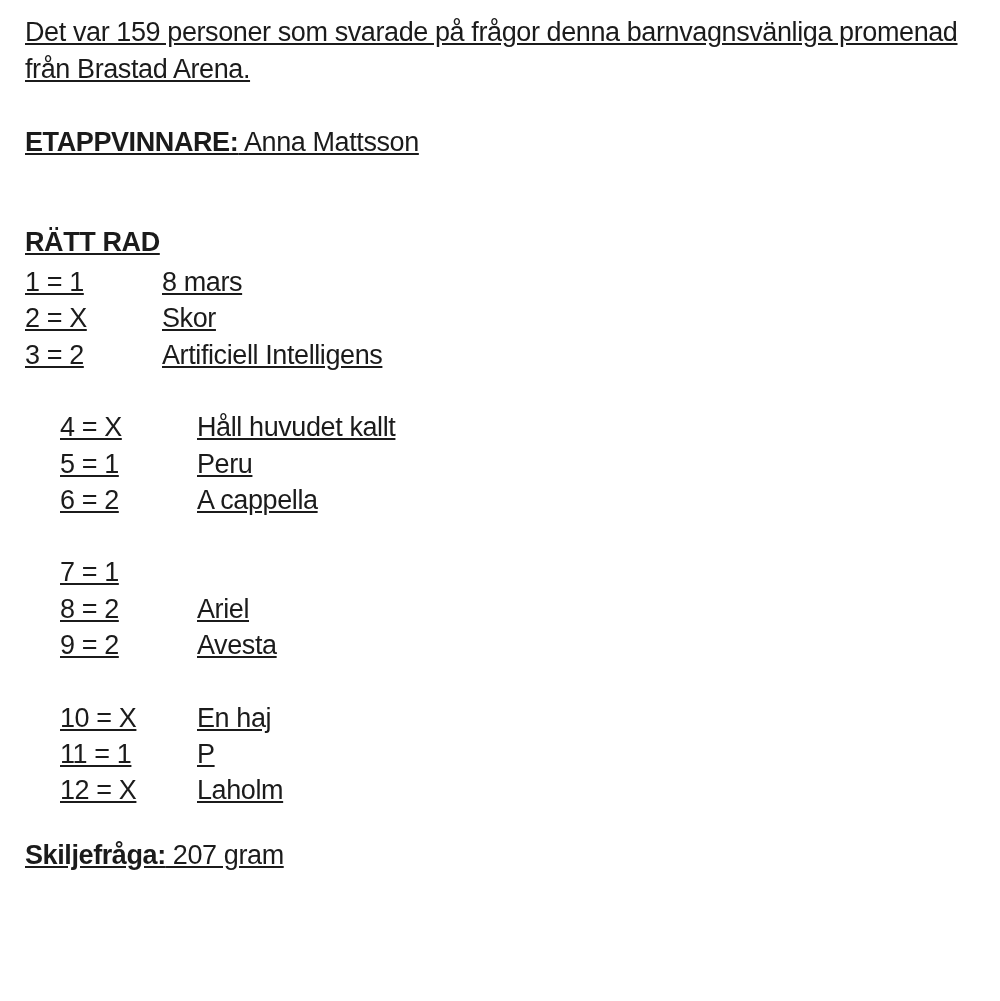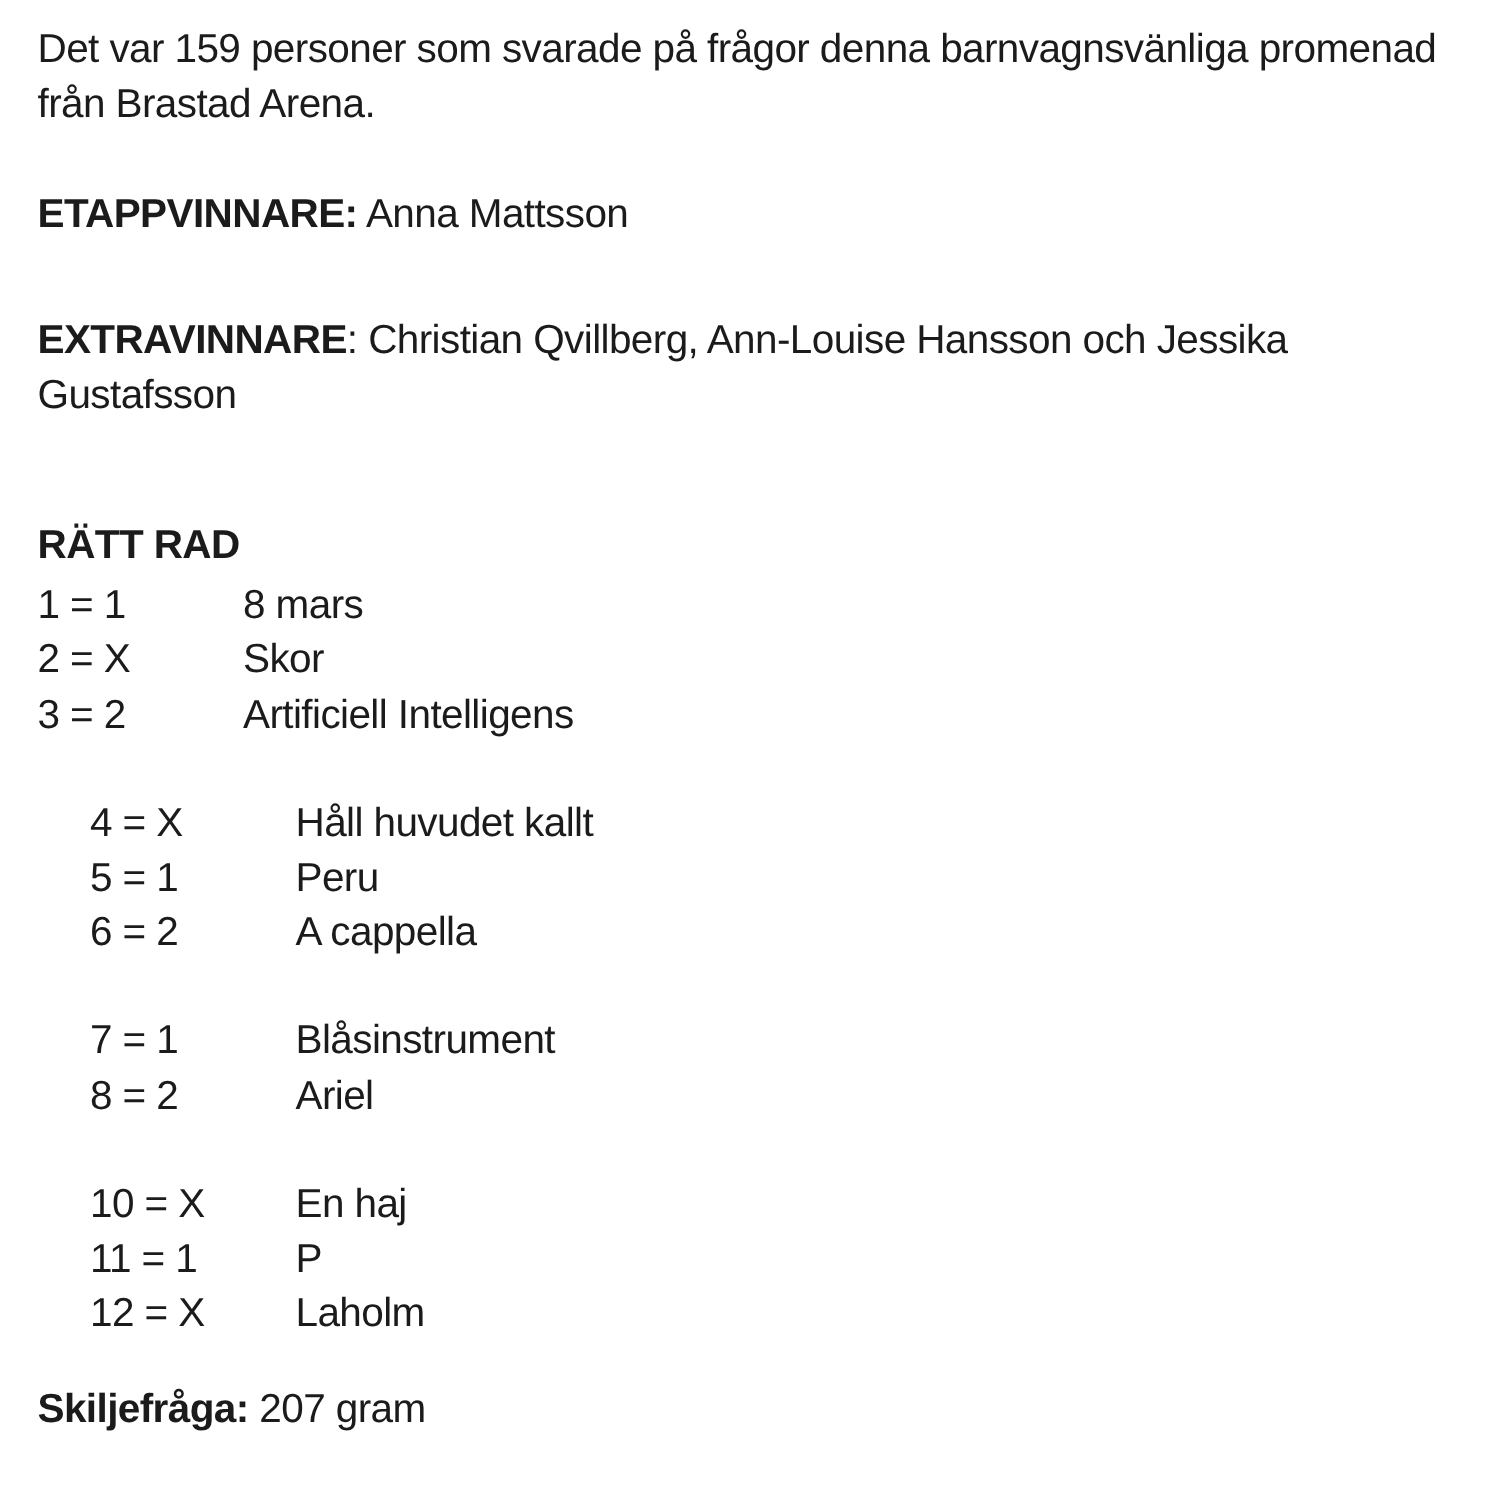--- a/index.html
+++ b/index.html
@@ -15,20 +15,21 @@
     color: #1b1b1b;
     font-size: 27px;
     letter-spacing: -0.4px;
     line-height: 37px;
   }
   .page {
     padding: 10px 18px 0 25px;
     box-sizing: border-box;
     width: 1000px;
     height: 1001px;
+    text-decoration: underline;
   }
   p { margin: 0; }
   .bold { font-weight: 700; }
   .intro { margin-top: 4px; }
   .stage-winner { margin-top: 36px; }
   .extra-winners { margin-top: 47px; }
   .ratt-rad-heading {
     margin-top: 63px;
     font-weight: 700;
   }
@@ -44,21 +45,20 @@
 </style>
 </head>
 <body>
 
 <div class="page">
 
   <p class="intro"><span>Det var 159 personer som svarade på frågor denna barnvagnsvänliga promenad</span><br><span>från Brastad Arena.</span></p>
 
   <p class="stage-winner"><span class="bold">ETAPPVINNARE:</span><span> Anna Mattsson</span></p>
 
-  <p class="extra-winners"><span class="bold">EXTRAVINNARE</span><span>: Christian Qvillberg, Ann-Louise Hansson och Jessika</span><br><span>Gustafsson</span></p>
 
   <p class="ratt-rad-heading">RÄTT RAD</p>
 
   <div class="answer-rows">
 
     <div class="answer-group">
       <div class="answer-row">
         <span>1 = 1</span>
         <span>8 mars</span>
       </div>
@@ -83,25 +83,28 @@
       </div>
       <div class="answer-row">
         <span>6 = 2</span>
         <span>A cappella</span>
       </div>
     </div>
 
     <div class="answer-group">
       <div class="answer-row">
         <span>7 = 1</span>
-        <span>Blåsinstrument</span>
       </div>
       <div class="answer-row">
         <span>8 = 2</span>
         <span>Ariel</span>
+      </div>
+      <div class="answer-row">
+        <span>9 = 2</span>
+        <span>Avesta</span>
       </div>
     </div>
 
     <div class="answer-group">
       <div class="answer-row">
         <span>10 = X</span>
         <span>En haj</span>
       </div>
       <div class="answer-row">
         <span>11 = 1</span>

